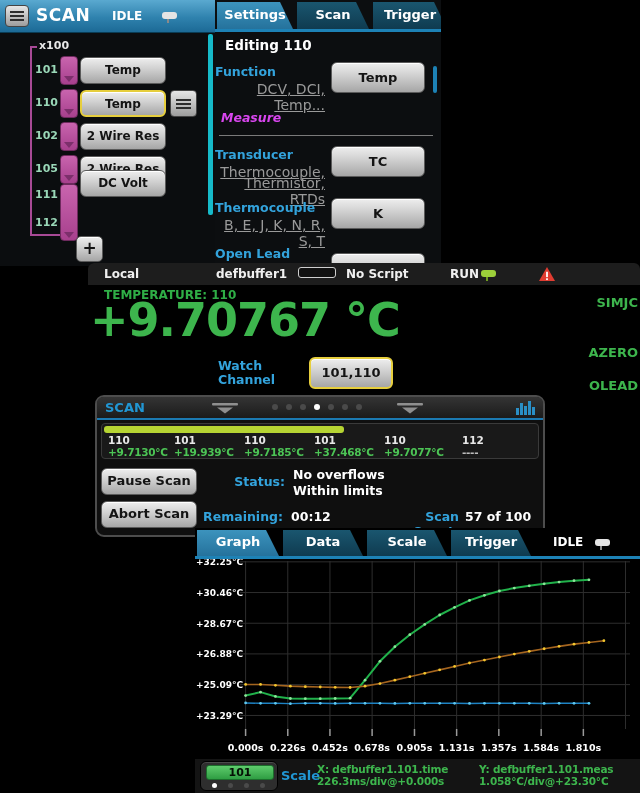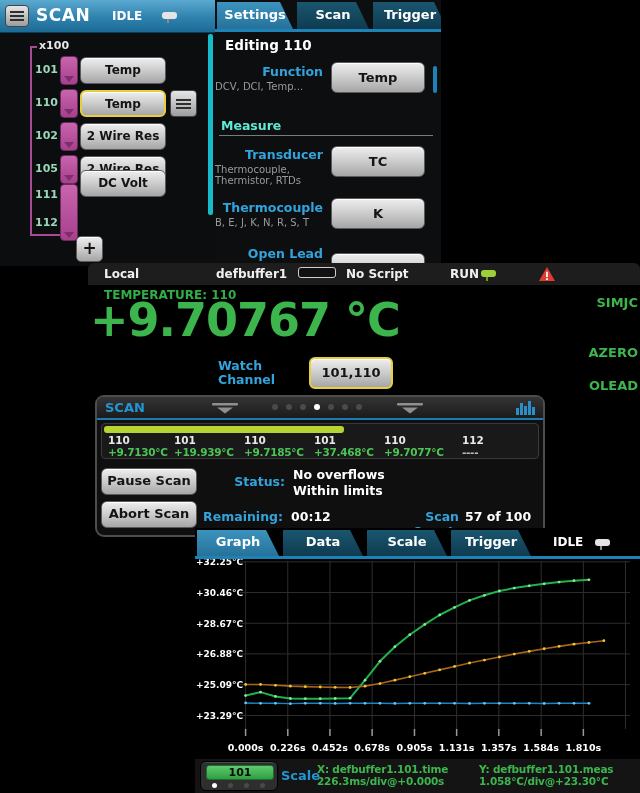--- a/index.html
+++ b/index.html
@@ -52,24 +52,24 @@
   .pa-scroll { position:absolute; left:208px; top:34px; width:5px; height:181px; background:#16bac9; border-radius:2px; }
 
   
   #panel-settings { left:215px; top:0; width:226px; height:270px; background:#0c0e10; overflow:hidden; }
   .tab { position:absolute; top:2px; height:27px; color:#fff; font-weight:bold; font-size:13px;
          text-align:center; padding-top:5px; clip-path:polygon(0 0, calc(100% - 13px) 0, 100% 100%, 0 100%);
          background:linear-gradient(180deg,#1a566f,#0f3b50); }
   .tab.active { background:linear-gradient(180deg,#3c93bd,#25729c); }
   .tab-underline { position:absolute; left:0; top:29px; width:100%; height:3px; background:#1d82b6; }
   .pb-heading { position:absolute; left:10px; top:37px; font-size:13.5px; font-weight:bold; color:#fff; }
-  .pb-lbl { position:absolute; left:0; width:108px; text-align:right; font-size:12.5px; }
-  .pb-sub { position:absolute; left:0; width:110px; text-align:left; font-size:10px; color:#9a9a9a; }
+  .pb-lbl { position:absolute; left:0; width:108px; text-align:left; font-size:12.5px; }
+  .pb-sub { position:absolute; left:0; width:110px; text-align:right; font-size:14px; color:#9a9a9a;text-decoration:underline; }
   .pb-btn { left:116px; width:94px; height:31px; font-size:13px; line-height:29px; }
-  .pb-section { position:absolute; left:6px; top:118px; font-size:12.5px; font-weight:bold; color:#5eead4; }
+  .pb-section { position:absolute; left:6px; top:110px; font-size:12.5px; font-weight:bold; color:#d946ef;font-style:italic; }
   .pb-divider { position:absolute; left:4px; top:135px; width:214px; height:1px; background:#7a7a7a; }
   .pb-scroll { position:absolute; left:218px; top:66px; width:4px; height:27px; background:#1d82b6; border-radius:2px; }
 
   
   #panel-measure { left:88px; top:263px; width:552px; height:140px; background:#000; border-radius:6px 6px 0 0; }
   .statusbar { position:absolute; left:0; top:0; width:552px; height:22px; background:#1d1d1d; border-radius:6px 6px 0 0; }
   .statusbar span { position:absolute; top:4px; font-size:12px; font-weight:bold; color:#f0f0f0; }
   .buffer-gauge { position:absolute; left:210px; top:6px; width:38px; height:11px; border:1px solid #cfcfcf; border-radius:3px; background:#111; }
   .warn { position:absolute; left:450px; top:3px; width:18px; height:16px; }
   .reading-label { position:absolute; left:16px; top:25px; font-size:12px; color:#2fae46; font-weight:bold; }

